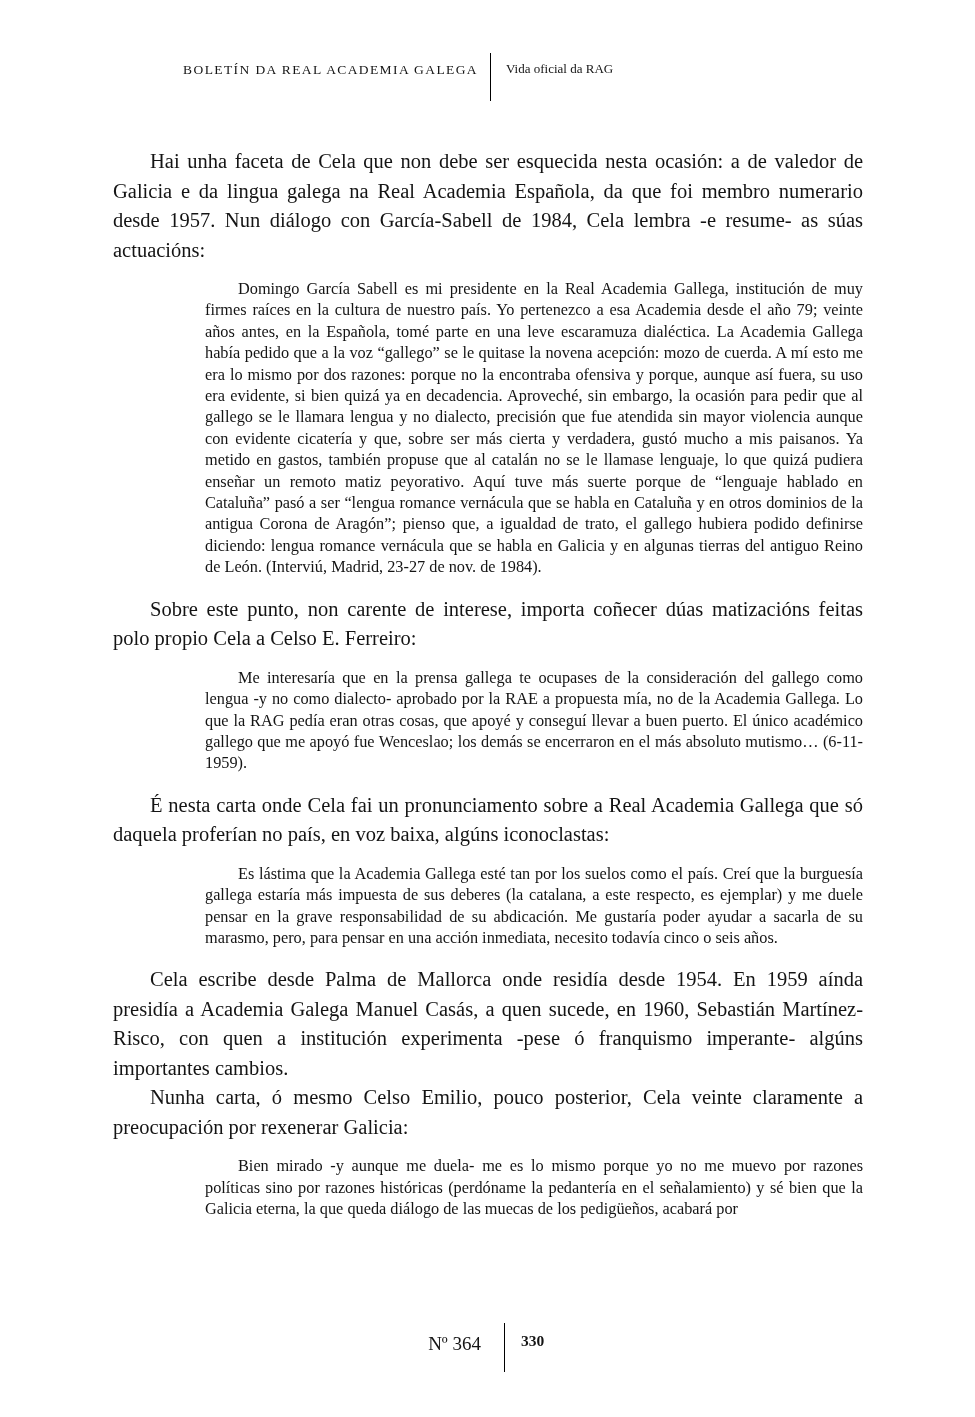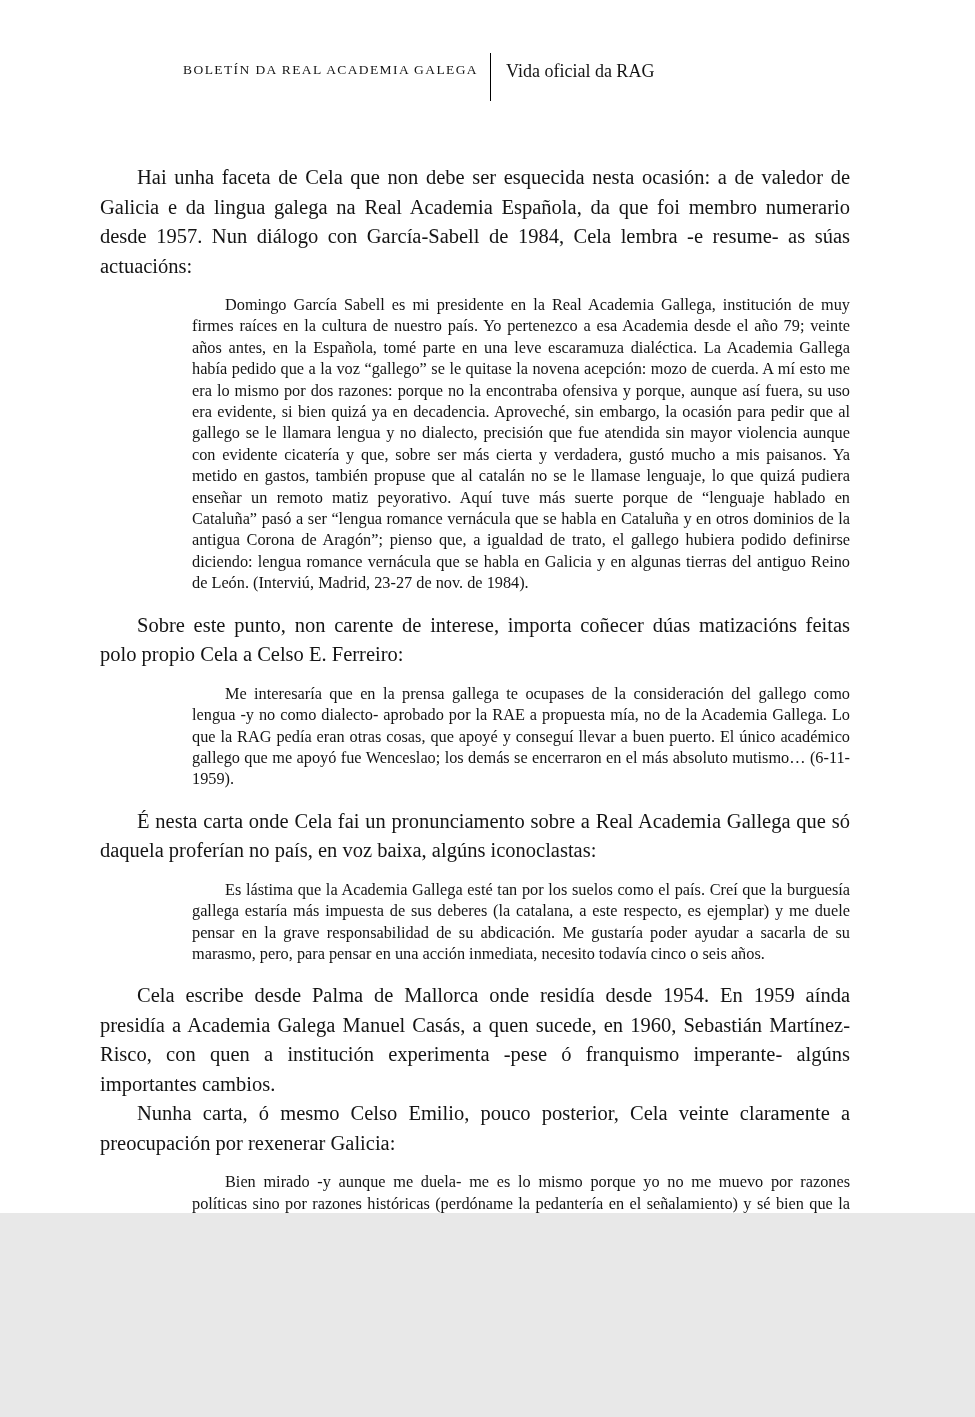--- a/index.html
+++ b/index.html
@@ -1,19 +1,19 @@
 <!DOCTYPE html>
 <html><head>
 <meta charset="utf-8">
 <style>
   html, body { margin: 0; padding: 0; background: #e8e8e8; }
   .page {
     position: relative;
     width: 975px;
-    height: 1213px;
+    height: 1417px;
     margin: 0 auto;
     background: #ffffff;
     color: #141414;
     font-family: "Liberation Serif", "DejaVu Serif", serif;
     overflow: hidden;
   }
 
   
   .header-journal {
     position: absolute;
@@ -28,31 +28,30 @@
     left: 490px;
     top: 53px;
     width: 1px;
     height: 48px;
     background: #000;
   }
   .header-section {
     position: absolute;
     left: 506px;
     top: 61px;
-    font-size: 18px;
+    font-size: 13px;
     white-space: nowrap;
   }
 
   
   .content {
     position: absolute;
-    left: 100px;
+    left: 113px;
     top: 147px;
     width: 750px;
-    margin-top: 16px;
   }
   .body-par {
     margin: 0;
     font-size: 20.5px;
     line-height: 29.5px;
     text-align: justify;
     text-indent: 37px;
   }
   .quote-block {
     margin: 13px 0 17px 92px;

